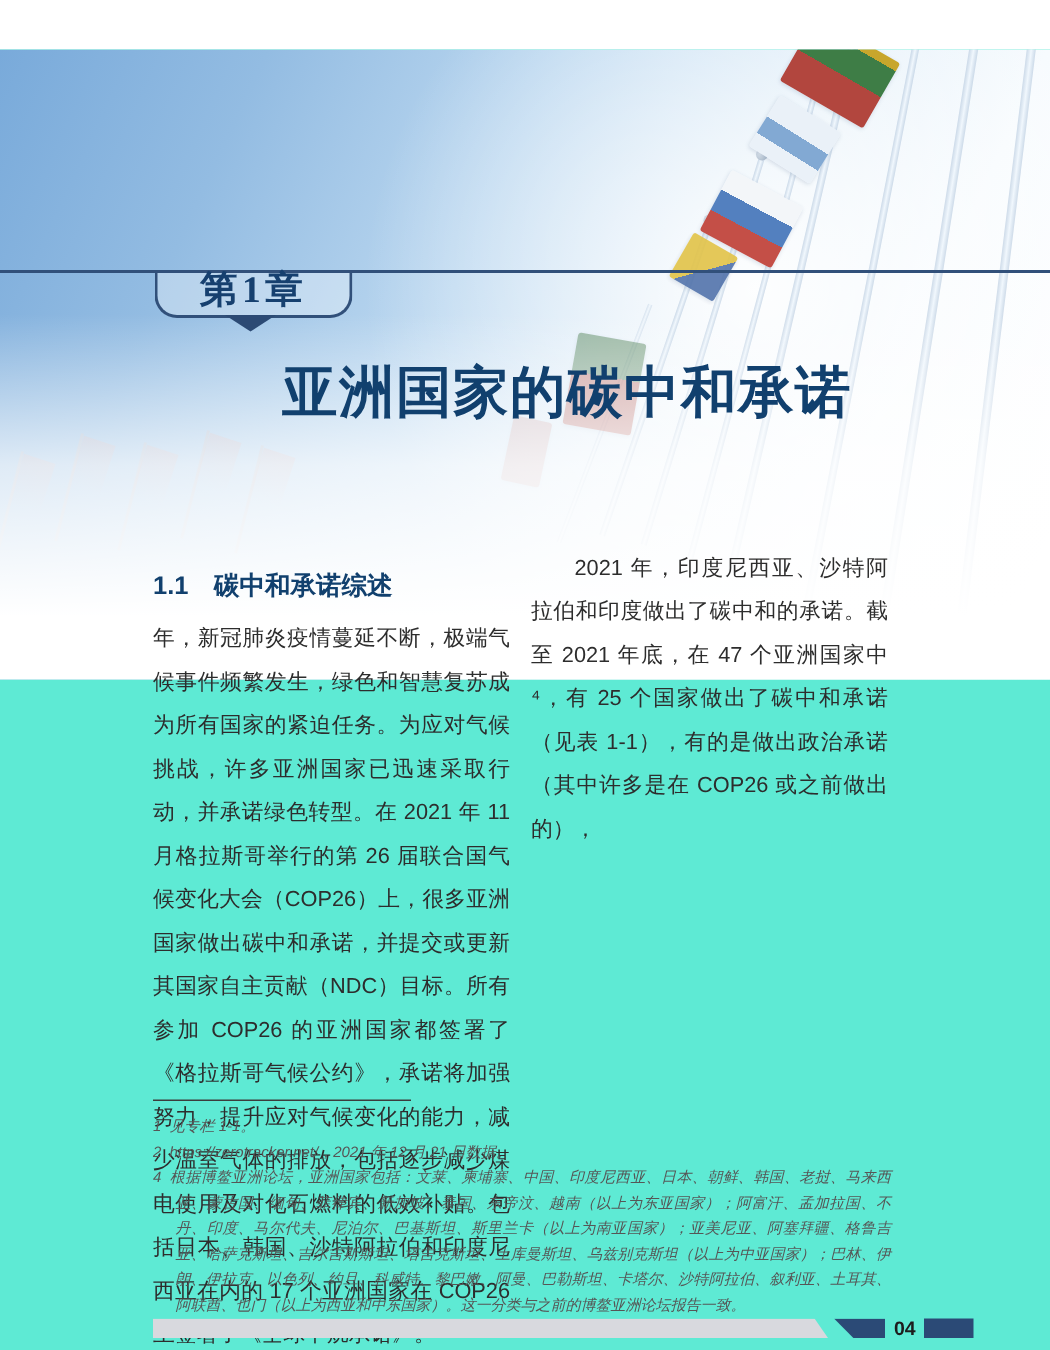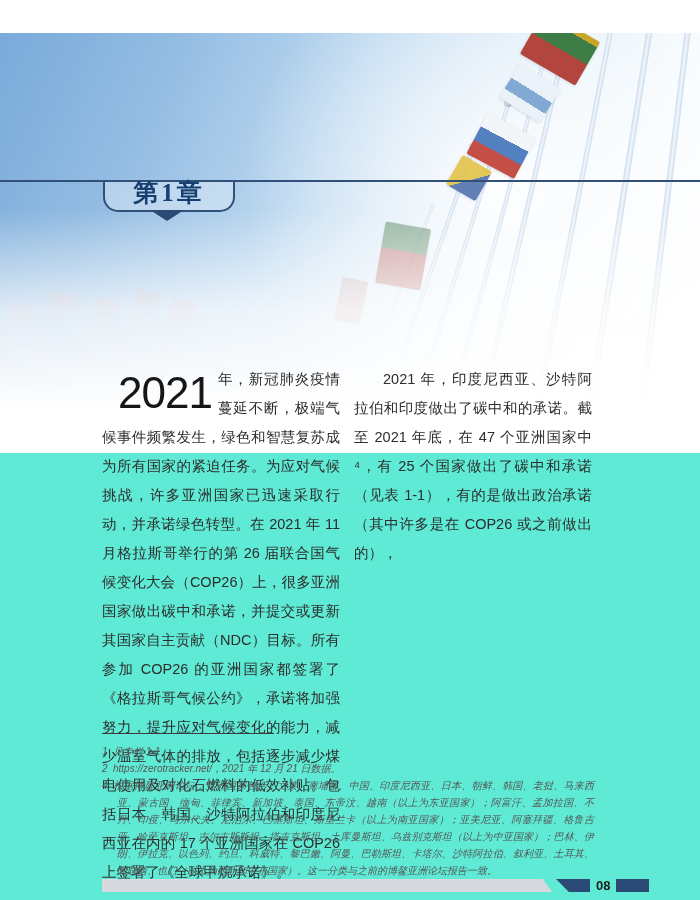--- a/index.html
+++ b/index.html
@@ -140,25 +140,27 @@
     <div class="flag f5"></div>
     <div class="flag f6"></div>
   </div>
 
   <div class="chapter-rule"></div>
   <div class="chapter-tab">
     <span class="chapter-tab-label">第1章</span>
   </div>
   <div class="tab-arrow"></div>
 
+  <div class="page-title">亚洲国家的碳中和承诺</div>
 
   <div class="content">
     <div class="col">
+      <div class="section-heading">1.1　碳中和承诺综述</div>
       <p>
-        <span class="dropcap">2021</span><span>年，新冠肺炎疫情蔓延不断，极端气候事件频繁发生，绿色和智慧复苏成为所有国家的紧迫任务。为应对气候挑战，许多亚洲国家已迅速采取行动，并承诺绿色转型。在 2021 年 11 月格拉斯哥举行的第 26 届联合国气候变化大会（COP26）上，很多亚洲国家做出碳中和承诺，并提交或更新其国家自主贡献（NDC）目标。所有参加 COP26 的亚洲国家都签署了《格拉斯哥气候公约》，承诺将加强努力，提升应对气候变化的能力，减少温室气体的排放，包括逐步减少煤电使用及对化石燃料的低效补贴。包括日本、韩国、沙特阿拉伯和印度尼西亚在内的 17 个亚洲国家在 COP26 上签署了《全球甲烷承诺》。</span>
+        <span>年，新冠肺炎疫情蔓延不断，极端气候事件频繁发生，绿色和智慧复苏成为所有国家的紧迫任务。为应对气候挑战，许多亚洲国家已迅速采取行动，并承诺绿色转型。在 2021 年 11 月格拉斯哥举行的第 26 届联合国气候变化大会（COP26）上，很多亚洲国家做出碳中和承诺，并提交或更新其国家自主贡献（NDC）目标。所有参加 COP26 的亚洲国家都签署了《格拉斯哥气候公约》，承诺将加强努力，提升应对气候变化的能力，减少温室气体的排放，包括逐步减少煤电使用及对化石燃料的低效补贴。包括日本、韩国、沙特阿拉伯和印度尼西亚在内的 17 个亚洲国家在 COP26 上签署了《全球甲烷承诺》。</span>
       </p>
 
     </div>
     <div class="col">
       <p class="indent">2021 年，印度尼西亚、沙特阿拉伯和印度做出了碳中和的承诺。截至 2021 年底，在 47 个亚洲国家中⁴，有 25 个国家做出了碳中和承诺（见表 1-1），有的是做出政治承诺（其中许多是在 COP26 或之前做出的），</p>
     </div>
   </div>
 
   <div class="footnotes">
     <div class="fn-rule"></div>
@@ -168,16 +170,16 @@
     <div class="fn-item">
       <span class="fn-num">2</span><span>https://zerotracker.net/，2021 年 12 月 21 日数据。</span>
     </div>
     <div class="fn-item">
       <span class="fn-num">4</span><span>根据博鳌亚洲论坛，亚洲国家包括：文莱、柬埔寨、中国、印度尼西亚、日本、朝鲜、韩国、老挝、马来西亚、蒙古国、缅甸、菲律宾、新加坡、泰国、东帝汶、越南（以上为东亚国家）；阿富汗、孟加拉国、不丹、印度、马尔代夫、尼泊尔、巴基斯坦、斯里兰卡（以上为南亚国家）；亚美尼亚、阿塞拜疆、格鲁吉亚、哈萨克斯坦、吉尔吉斯斯坦、塔吉克斯坦、土库曼斯坦、乌兹别克斯坦（以上为中亚国家）；巴林、伊朗、伊拉克、以色列、约旦、科威特、黎巴嫩、阿曼、巴勒斯坦、卡塔尔、沙特阿拉伯、叙利亚、土耳其、阿联酋、也门（以上为西亚和中东国家）。这一分类与之前的博鳌亚洲论坛报告一致。</span>
     </div>
   </div>
 
   <div class="footer-bar"></div>
   <div class="footer-arrow"></div>
-  <div class="page-number">08</div>
+  <div class="page-number">04</div>
   <div class="footer-accent"></div>
 
 </div>
 
 </body></html>

